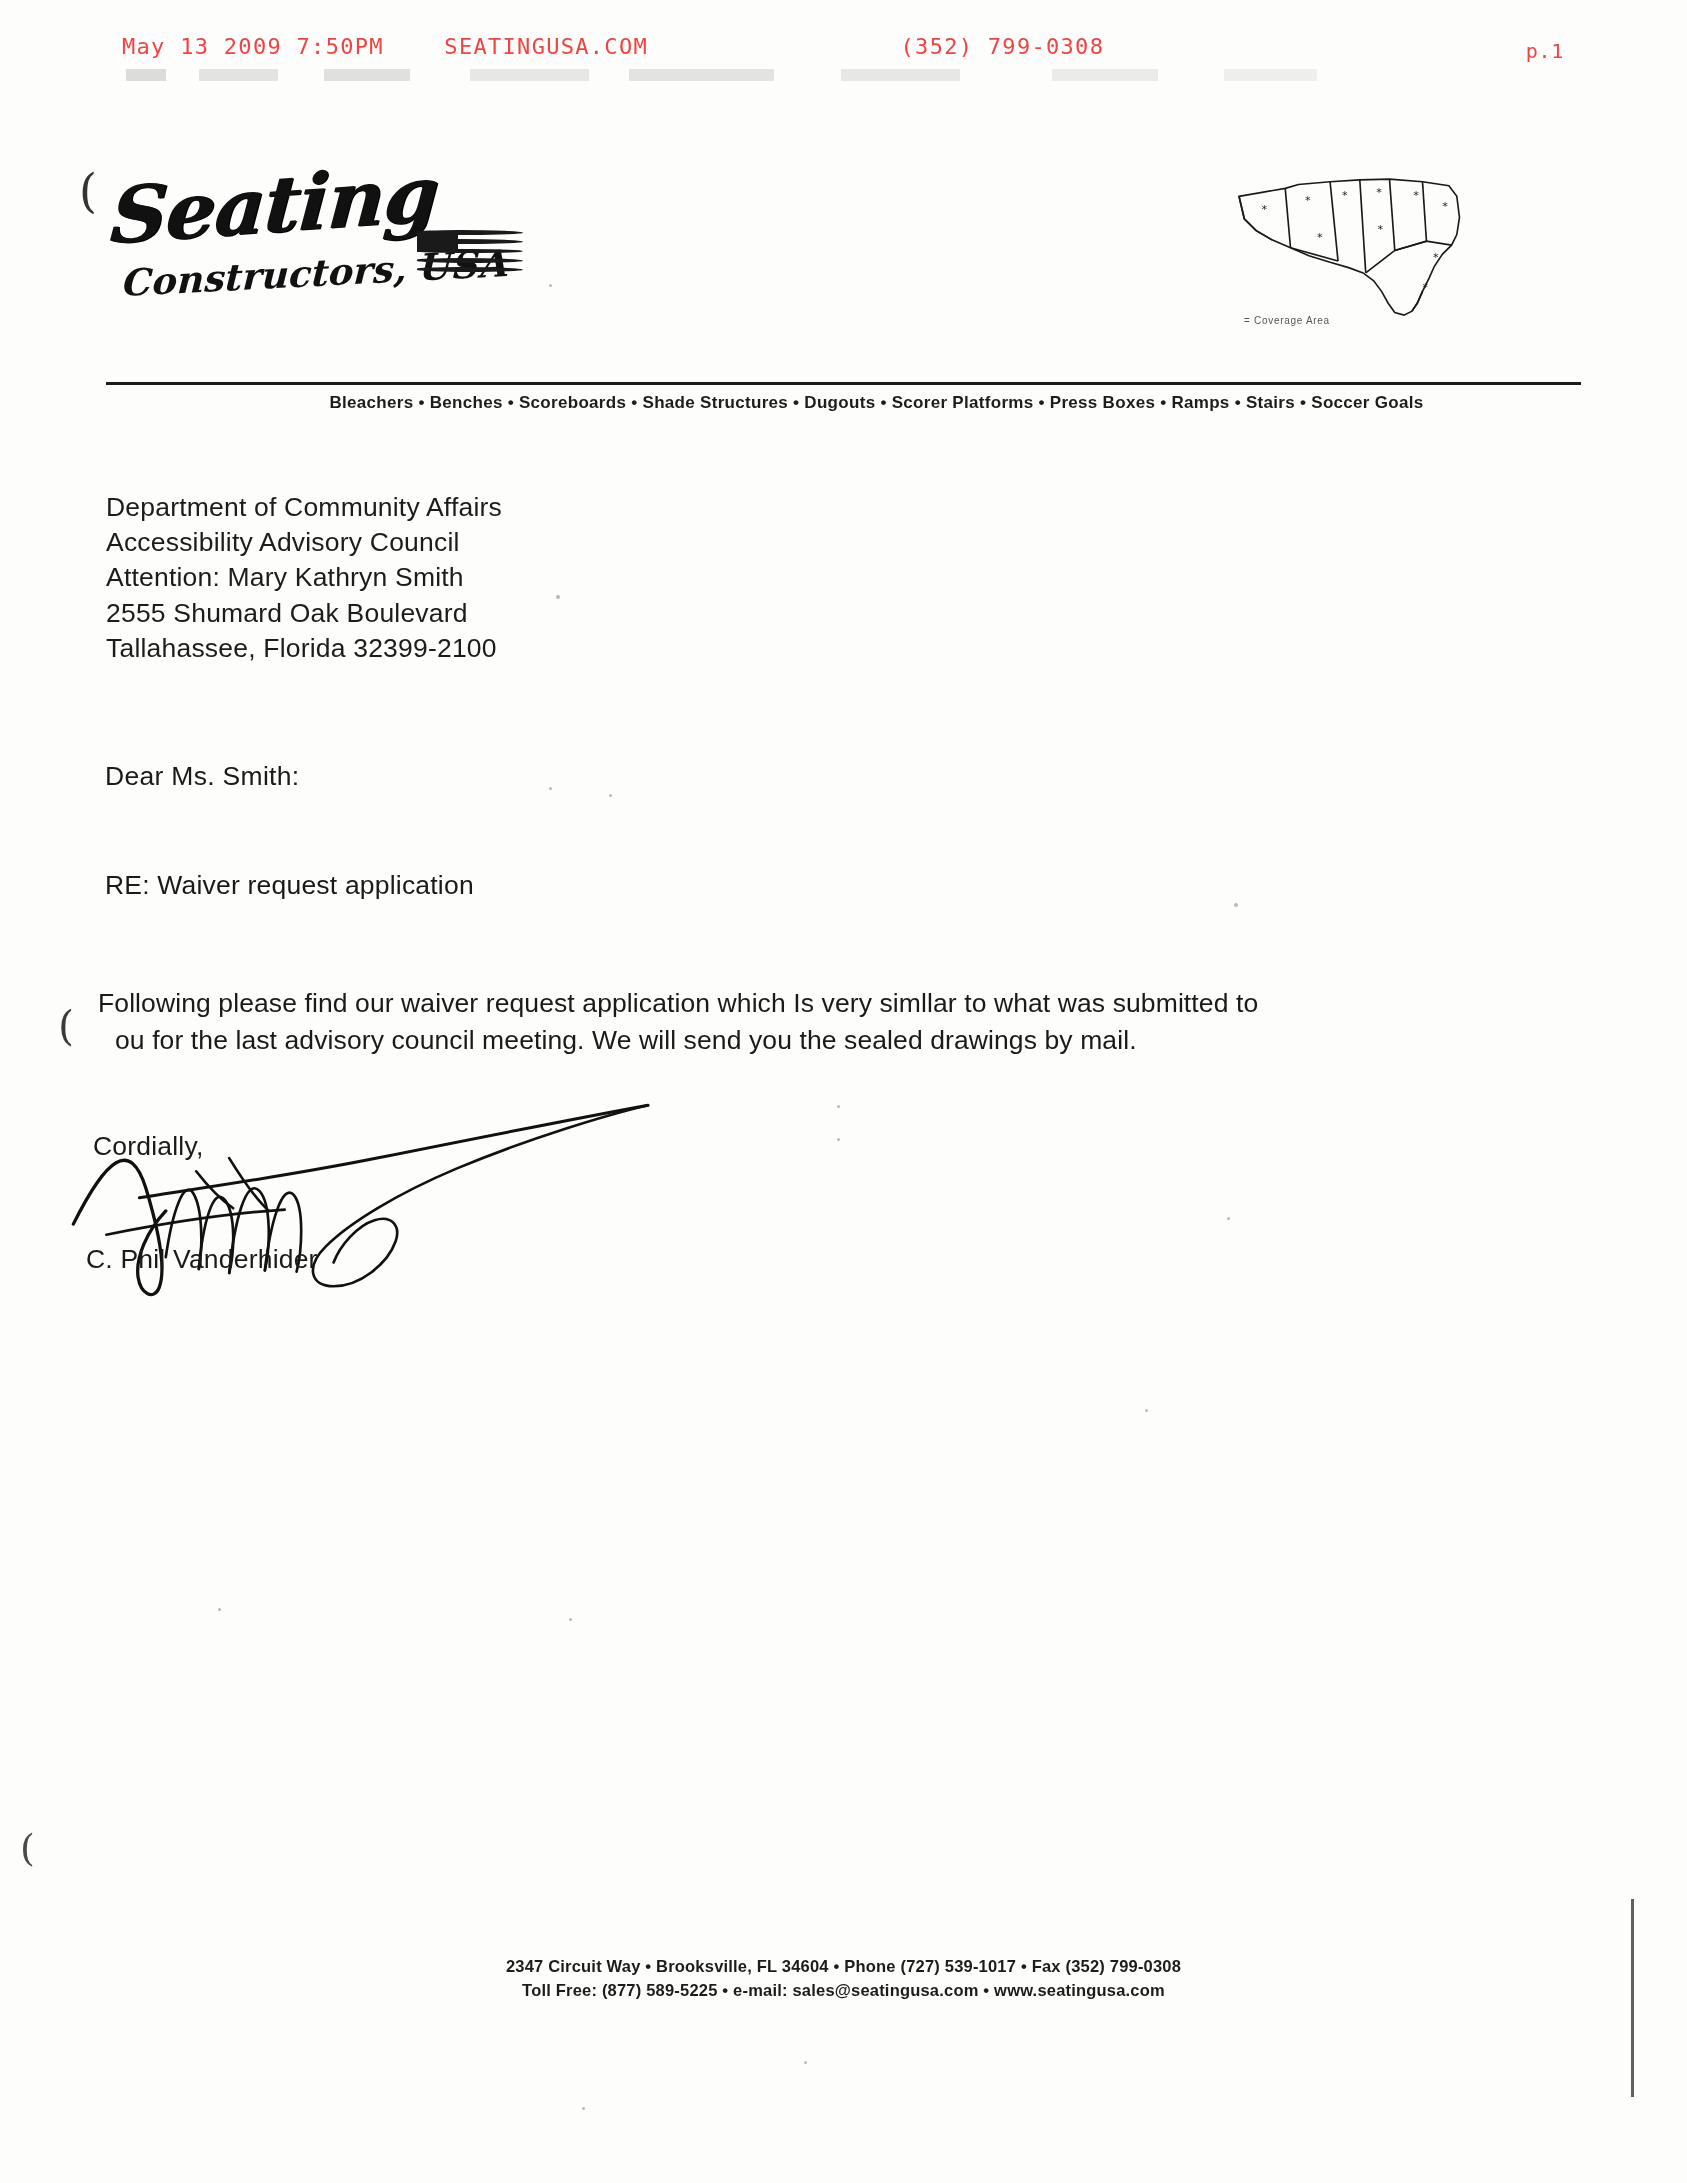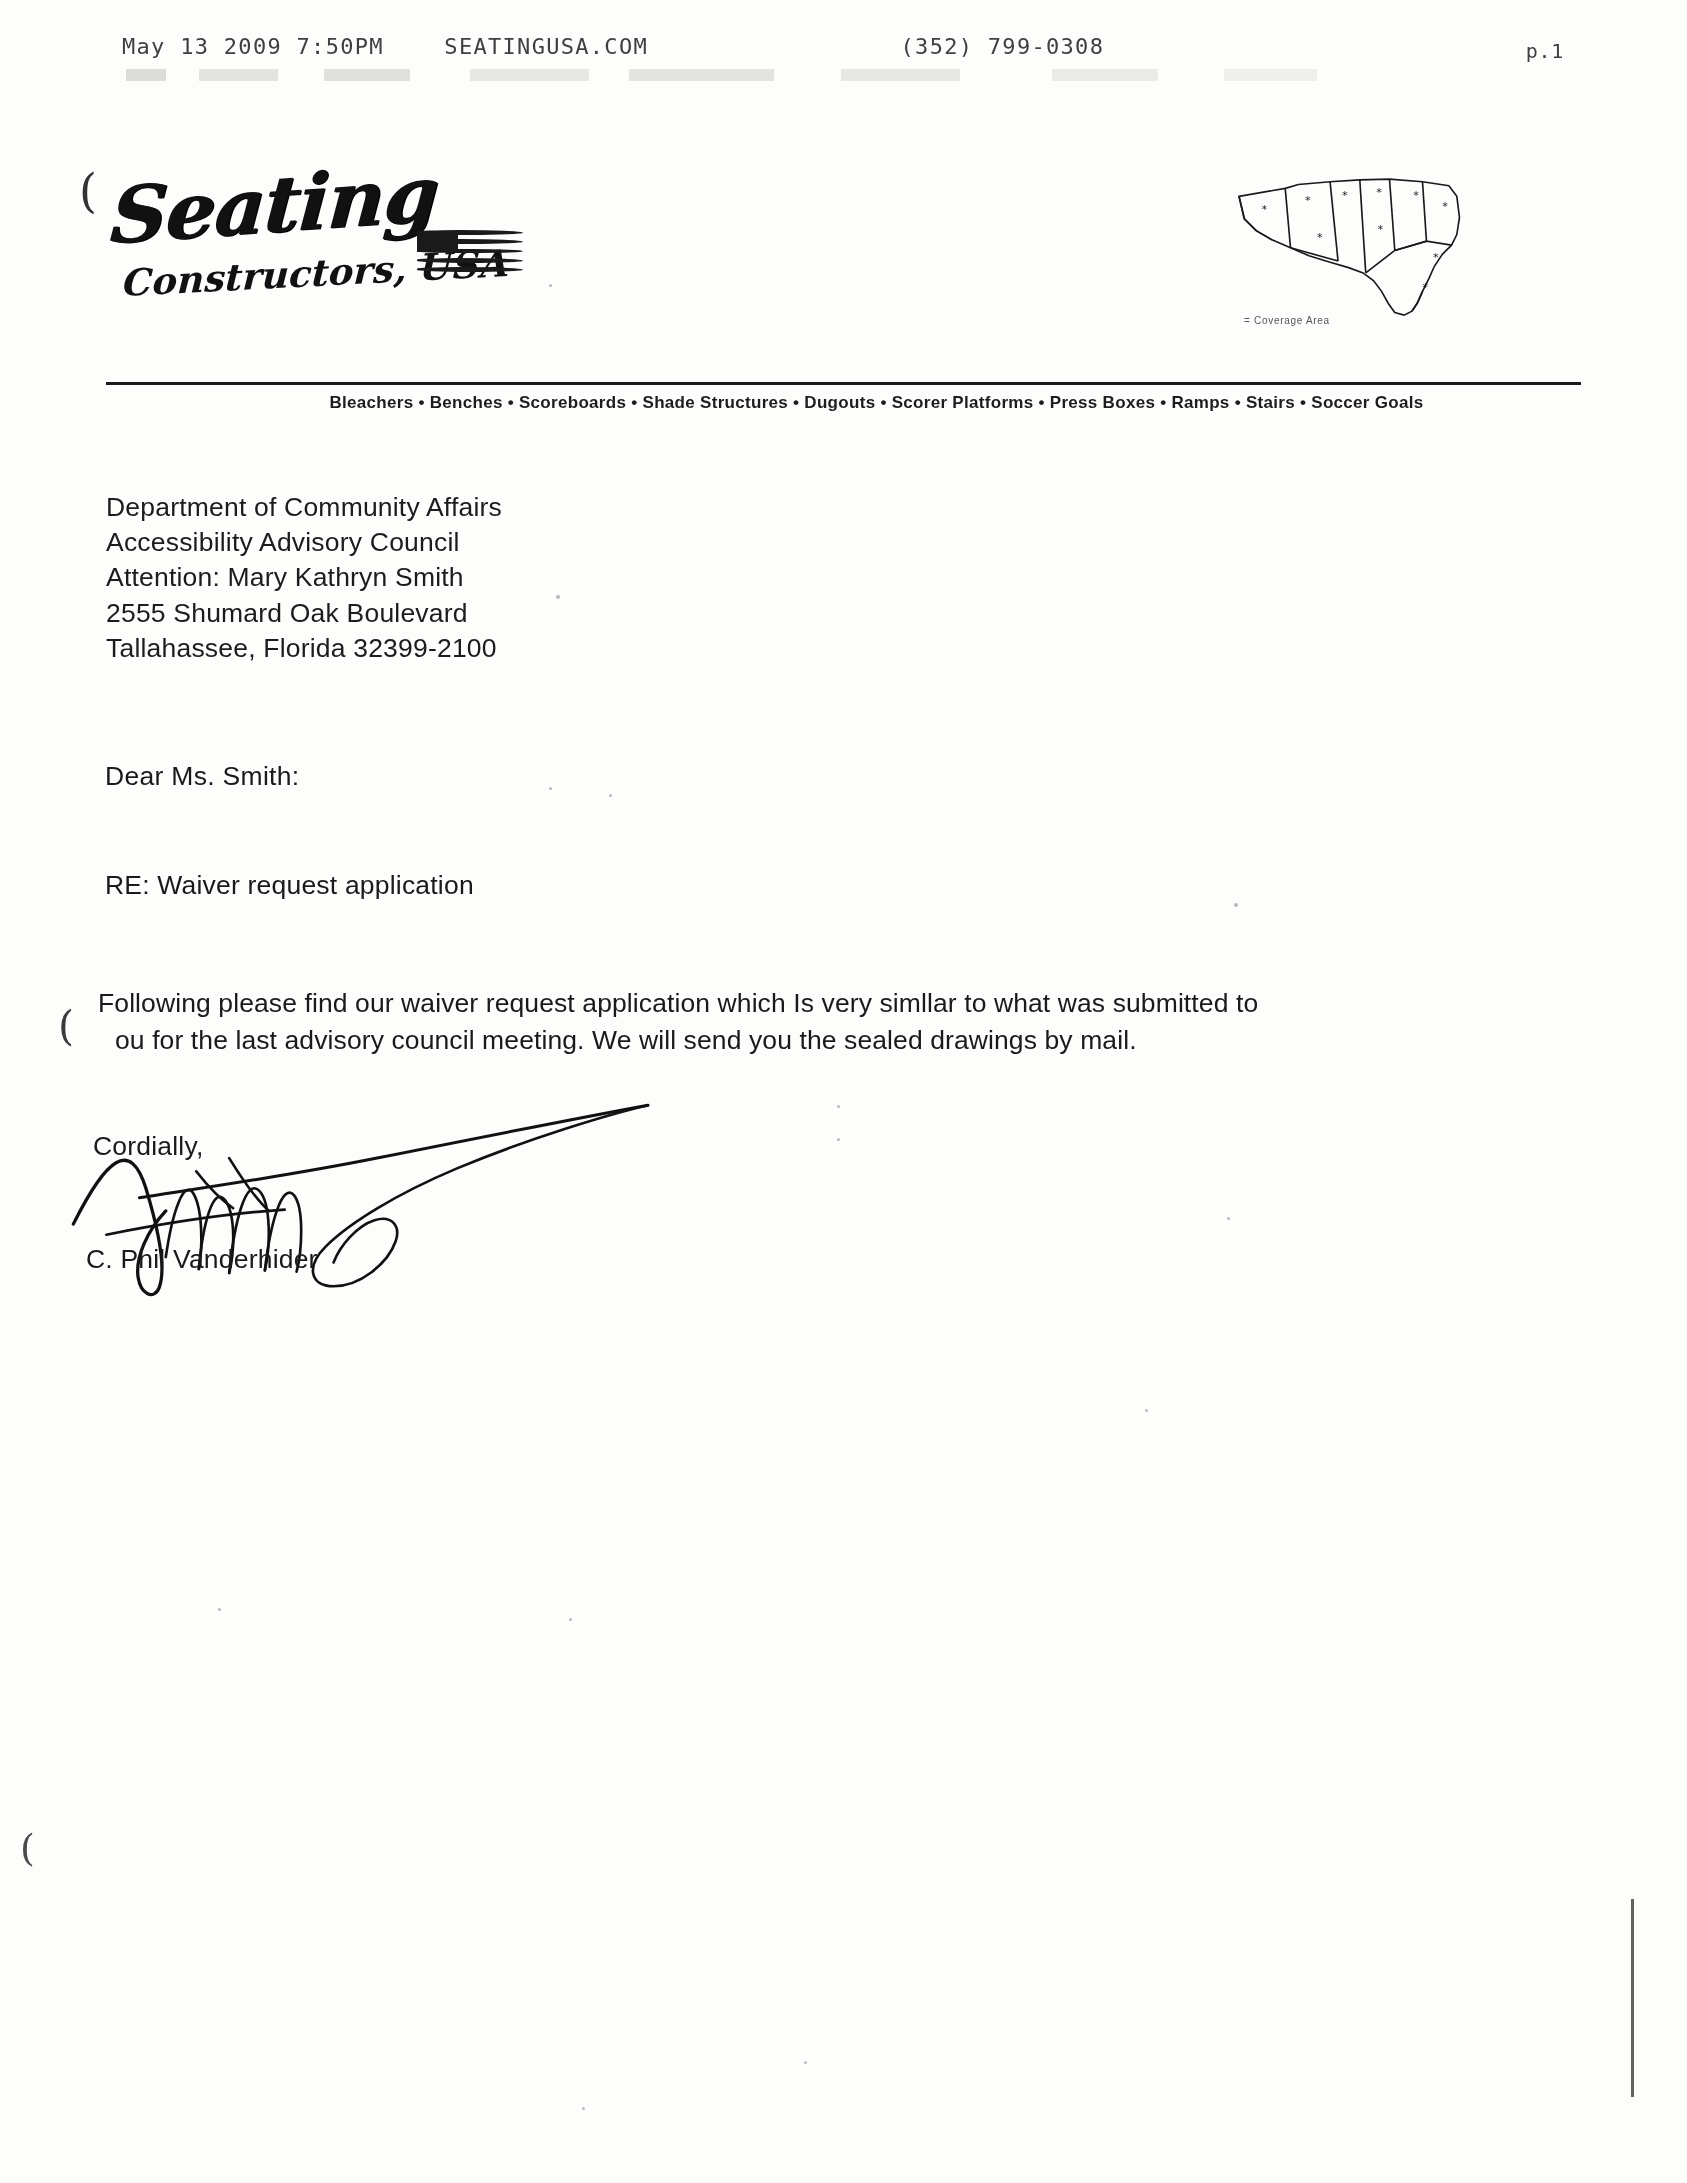--- a/index.html
+++ b/index.html
@@ -20,21 +20,21 @@
   
   .fax-header {
     position: absolute;
     top: 34px;
     left: 122px;
     width: 1442px;
     height: 40px;
     font-family: "DejaVu Sans Mono", monospace;
     font-size: 22px;
     letter-spacing: 1.3px;
-    color: #404040;
+    color: #ef4444;
     white-space: nowrap;
   }
   .fax-header span { display: inline-block; vertical-align: top; }
   .fax-date { }
   .fax-site { margin-left: 46px; }
   .fax-phone { margin-left: 238px; }
   .fax-page { position: absolute; right: 0; top: 5.3px; font-size: 20px; letter-spacing: 0.7px;}
   .fax-smudge {
     position: absolute;
     top: 69px;
@@ -367,20 +367,24 @@
         <path d="M880,70 C820,84 700,120 590,166 C500,204 428,248 392,284
                  C362,314 368,344 404,344 C444,344 486,310 498,276
                  C506,252 492,236 466,244 C440,252 414,282 404,308"></path>
         <path d="M60,266 C140,250 240,234 330,228"></path>
       </g>
     </svg>
   </div>
 
   <div class="signer">C. Phil Vanderhider</div>
 
+  <div class="footer">
+    <div>2347 Circuit Way • Brooksville, FL 34604 • Phone (727) 539-1017 • Fax (352) 799-0308</div>
+    <div>Toll Free: (877) 589-5225 • e-mail: sales@seatingusa.com • www.seatingusa.com</div>
+  </div>
 
   <div class="edge-mark"></div>
 
   <div class="speck" style="top:595px;left:556px;width:4px;height:4px;"></div>
   <div class="speck" style="top:787px;left:549px;width:3.3px;height:3.3px;"></div>
   <div class="speck" style="top:794px;left:609px;width:3.3px;height:3.3px;"></div>
   <div class="speck" style="top:903px;left:1234px;width:4px;height:4px;"></div>
   <div class="speck" style="top:1105px;left:837px;width:3.3px;height:3.3px;"></div>
   <div class="speck" style="top:1138px;left:837px;width:3.3px;height:3.3px;"></div>
   <div class="speck" style="top:1217px;left:1227px;width:3.3px;height:3.3px;"></div>

